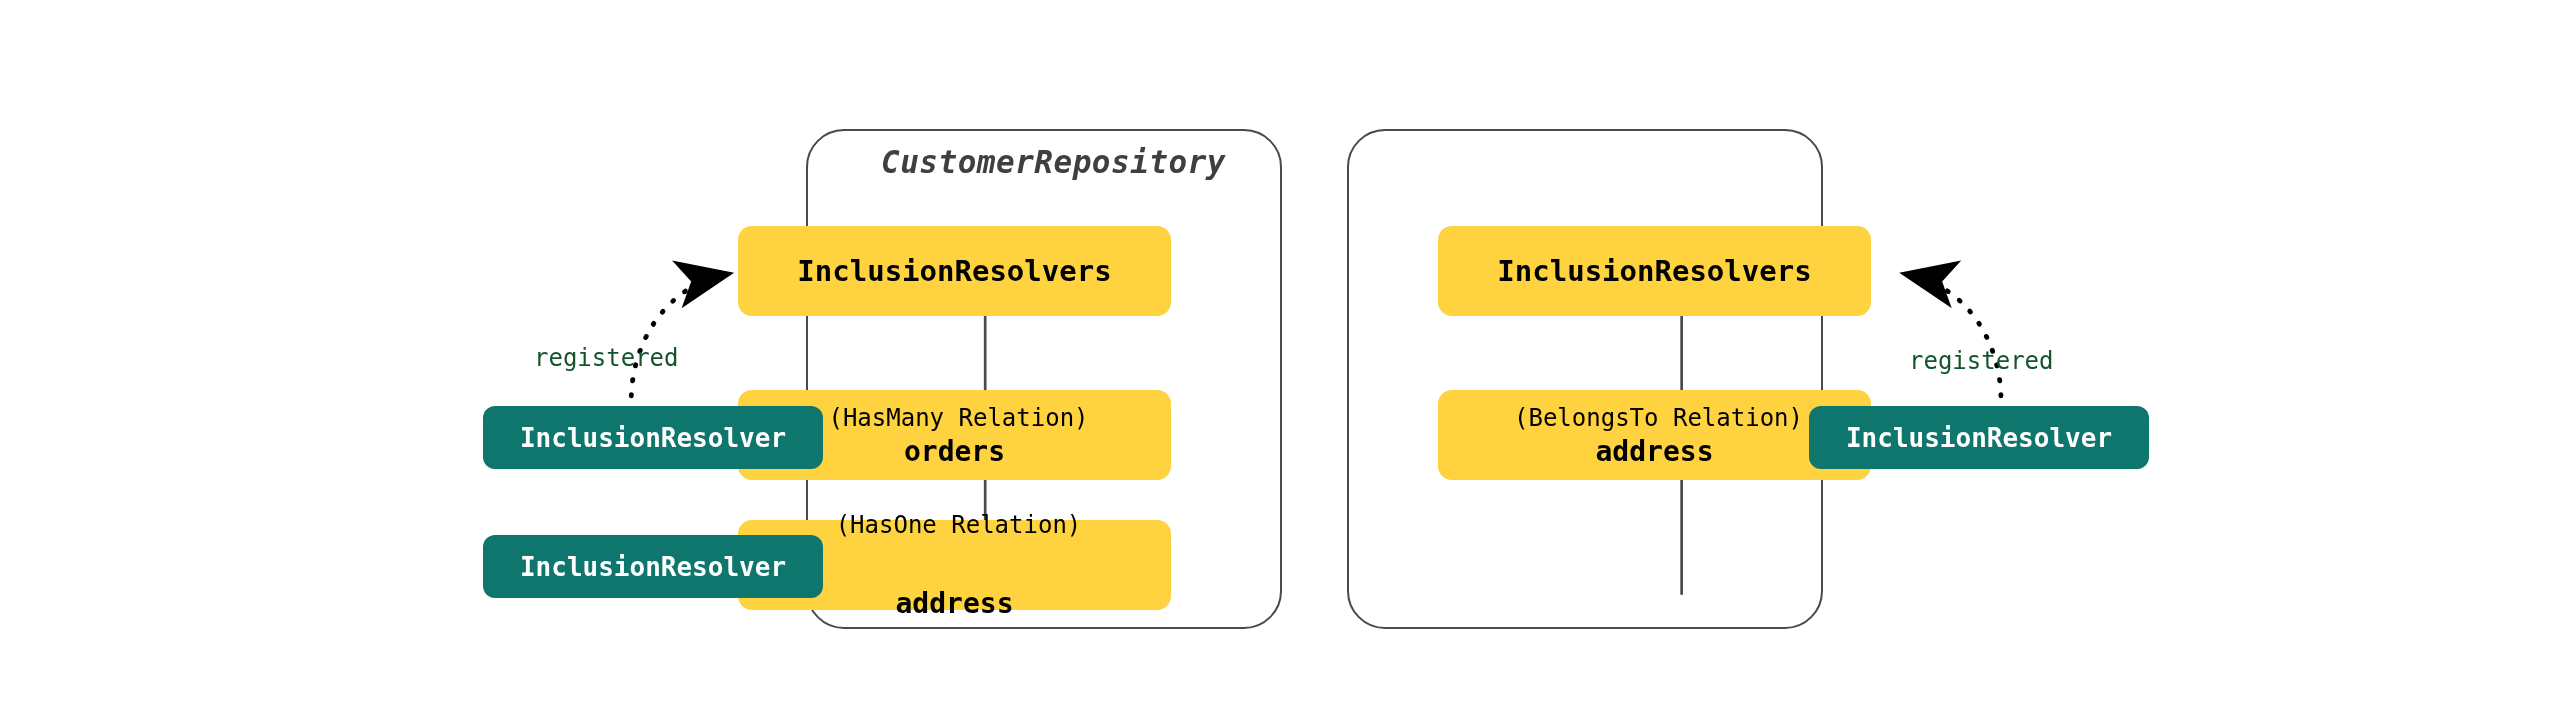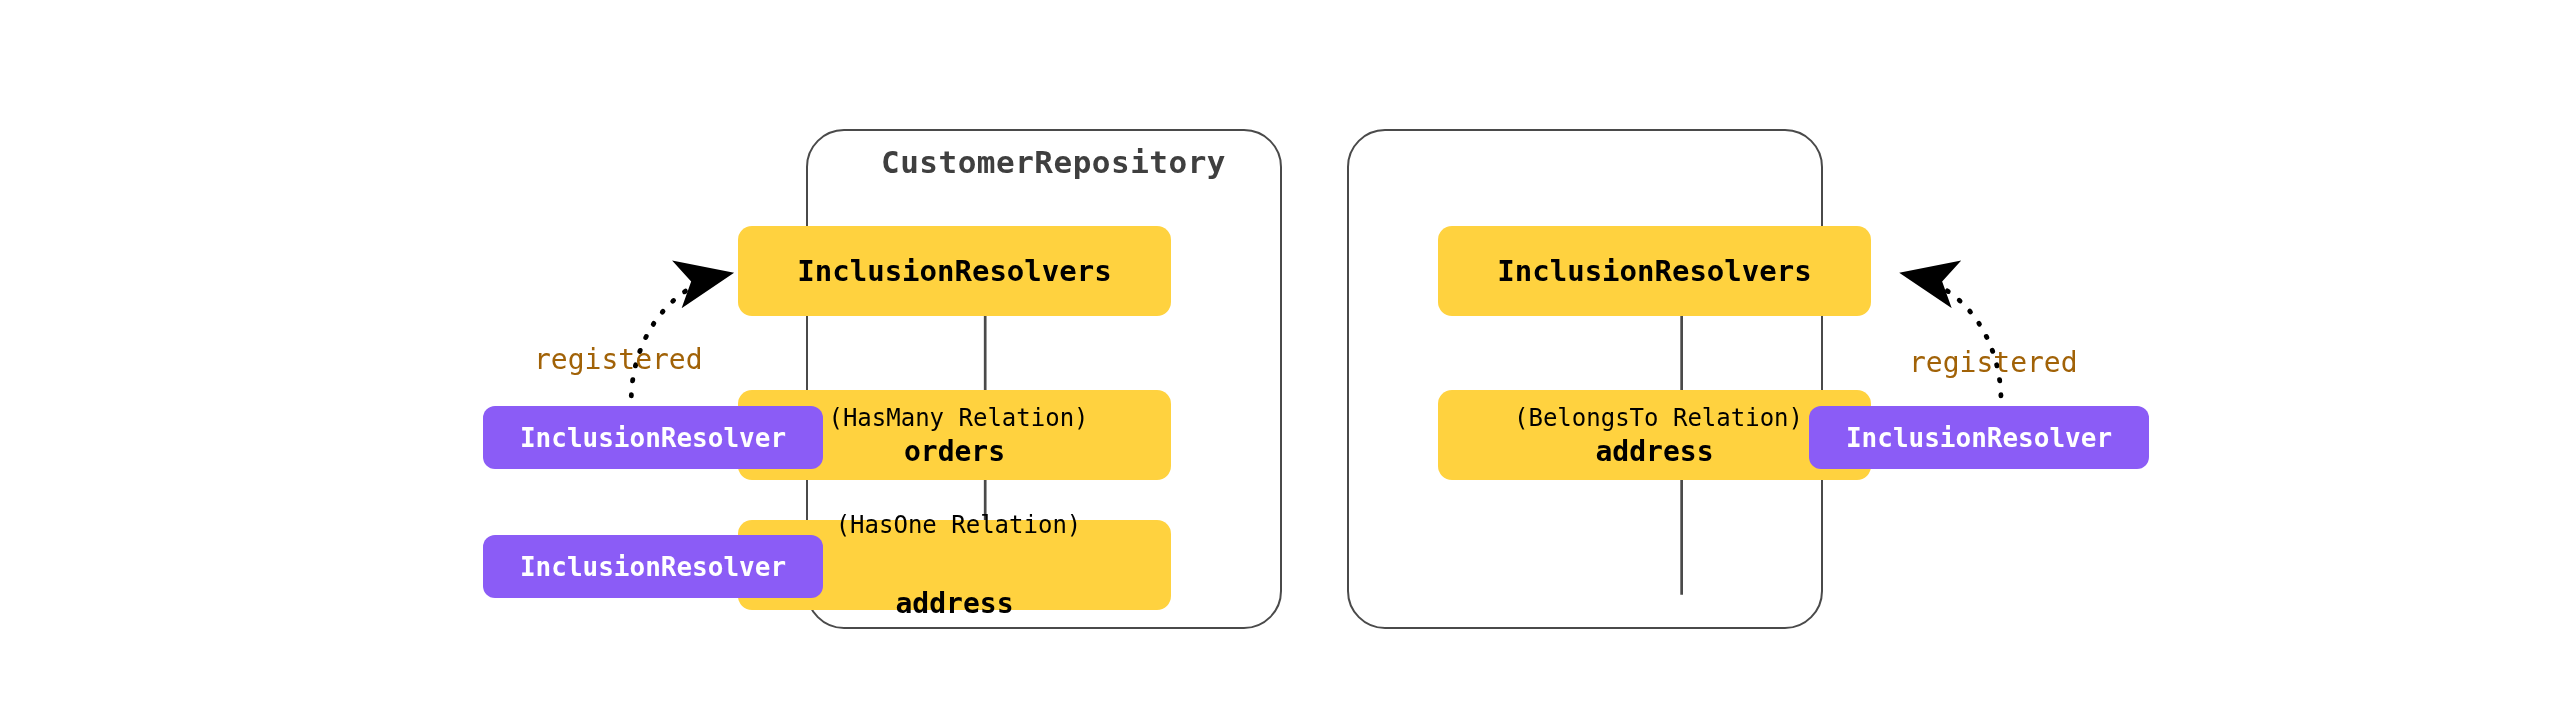--- a/index.html
+++ b/index.html
@@ -36,20 +36,21 @@
   }
   .repo-title {
     position: absolute;
     color: #3f3f3f;
     font-family: "DejaVu Sans Mono", monospace;
     font-weight: bold;
     font-size: 31px;
     letter-spacing: 0.5px;
     white-space: nowrap;
     line-height: 1;
+    font-style: italic;
   }
 
   
   .node-yellow {
     position: absolute;
     background: #ffd23f;
     border-radius: 14px;
     box-sizing: border-box;
     display: flex;
     flex-direction: column;
@@ -72,40 +73,40 @@
     padding-left: 8px;
   }
   .node-yellow.with-sub .node-main {
     font-size: 28px;
     margin-top: 4.3px;
   }
 
   
   .node-blue {
     position: absolute;
-    background: #8b5cf6;
+    background: #0f766e;
     border-radius: 12px;
     box-sizing: border-box;
     display: flex;
     align-items: center;
     justify-content: center;
     color: #ffffff;
     font-family: "DejaVu Sans Mono", monospace;
     font-weight: bold;
     font-size: 26px;
     white-space: nowrap;
   }
 
   
   .edge-label {
     position: absolute;
-    color: #a16207;
+    color: #14532d;
     font-family: "DejaVu Sans Mono", monospace;
     font-weight: normal;
-    font-size: 28px;
+    font-size: 24px;
     white-space: nowrap;
     line-height: 1;
   }
 </style>
 </head>
 <body>
 
 <div id="stage">
 
   <svg id="edges" viewBox="0 0 4764 1324">

